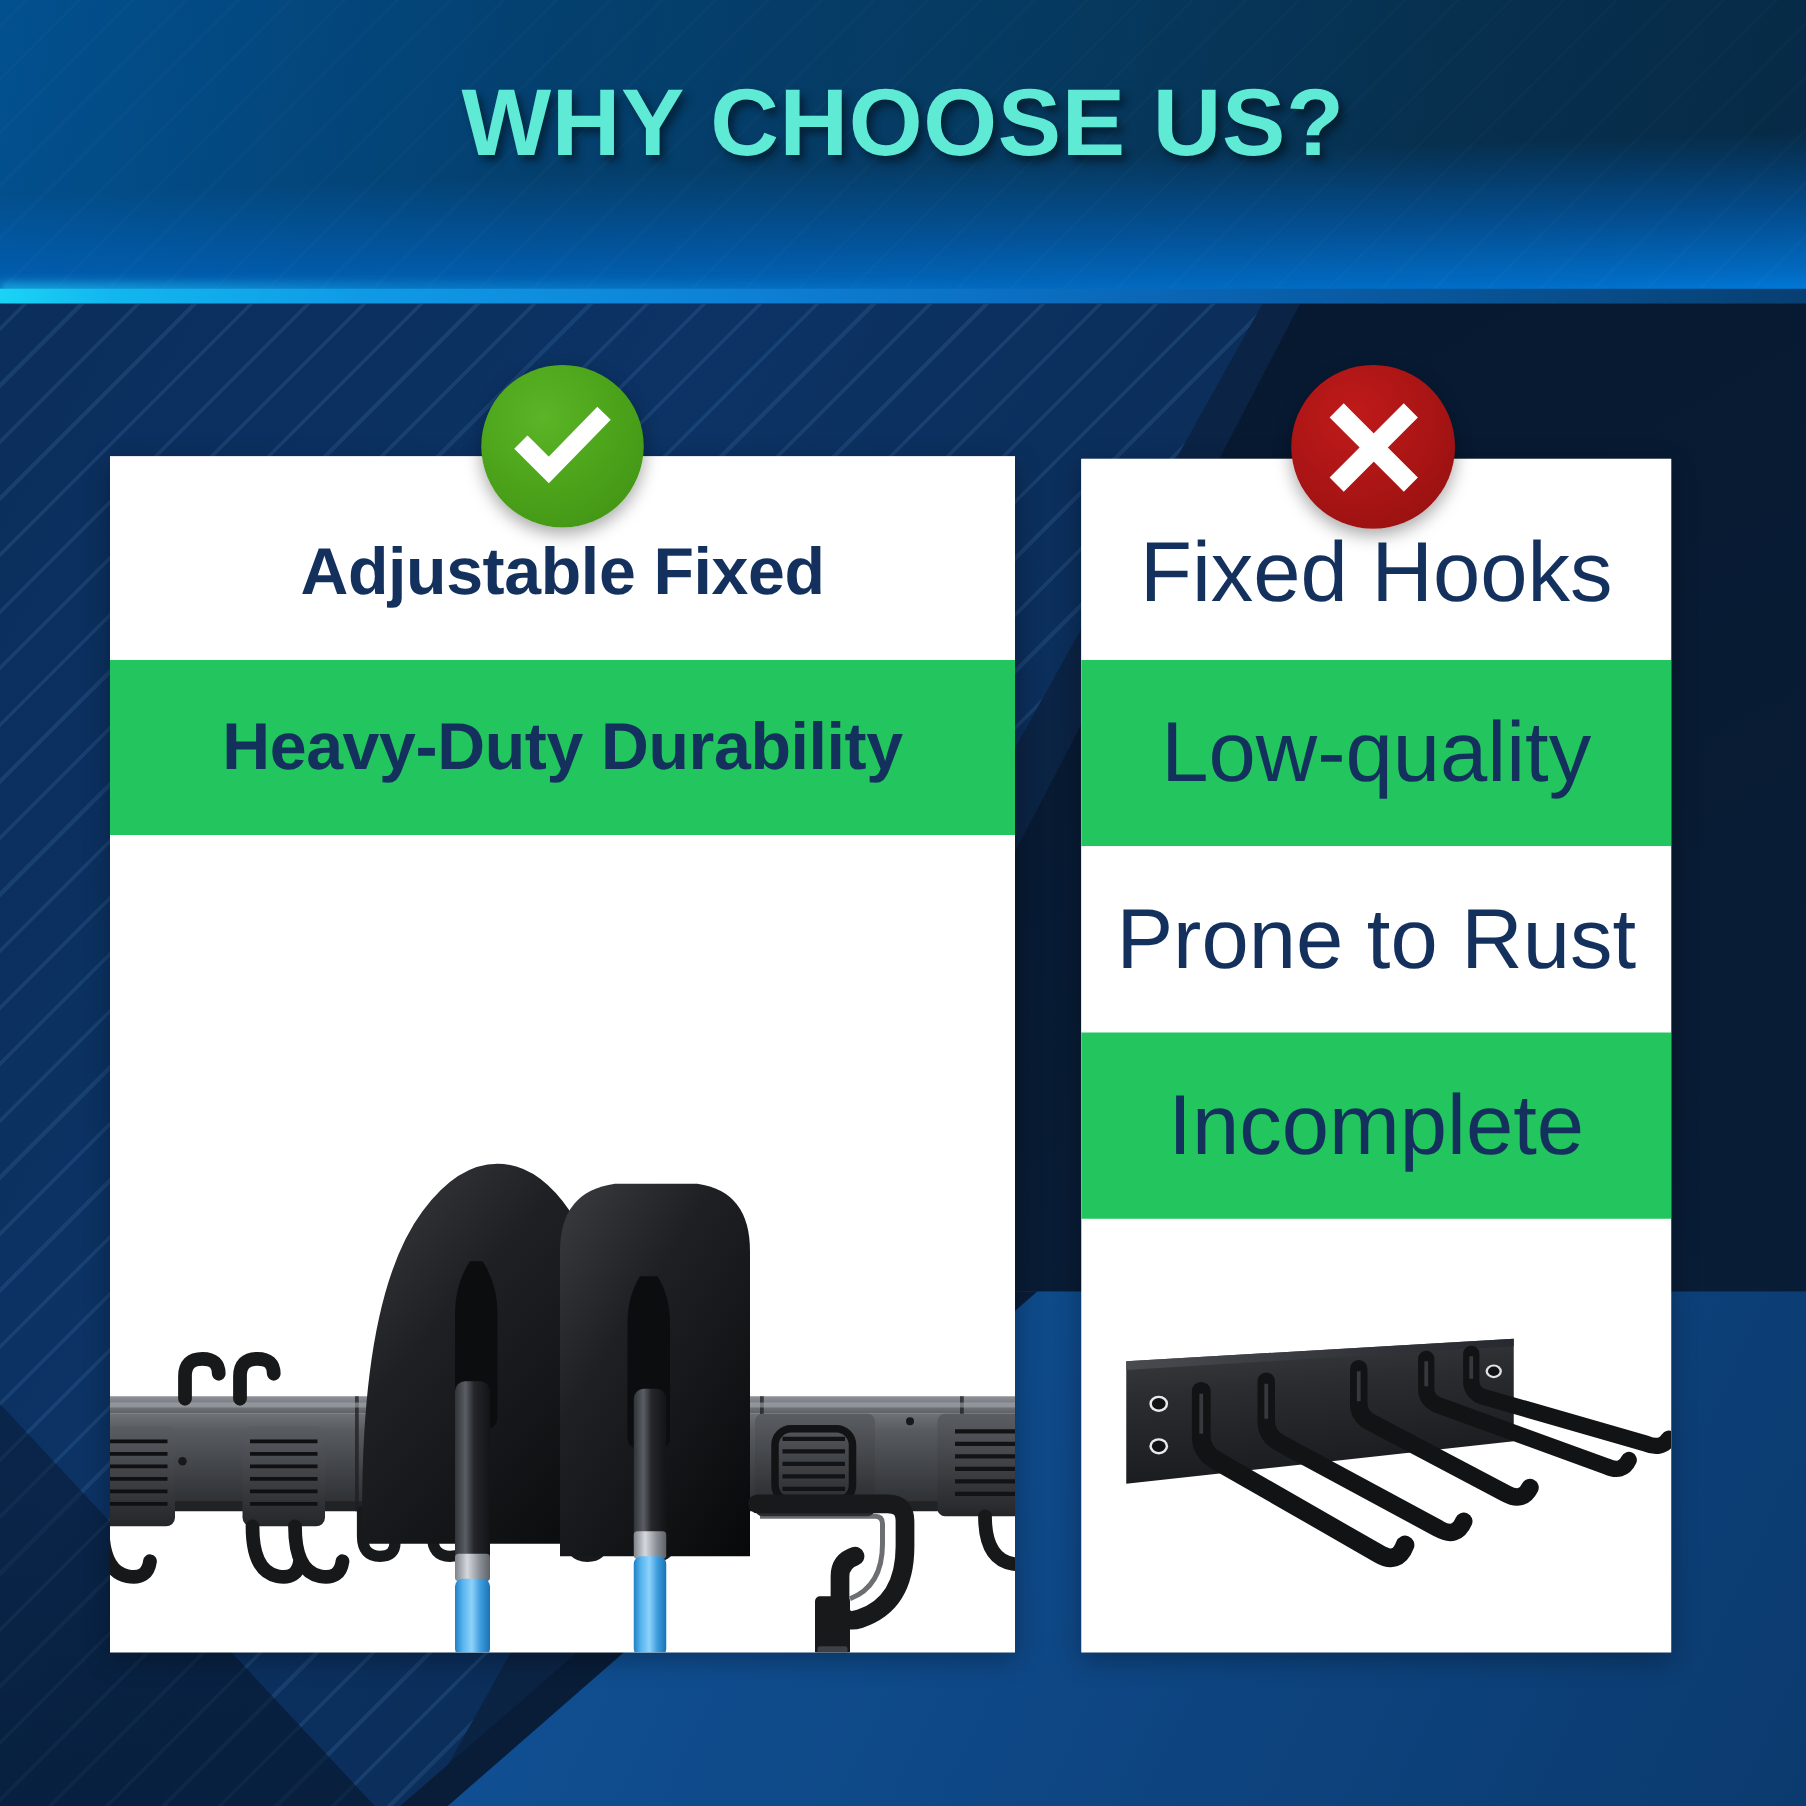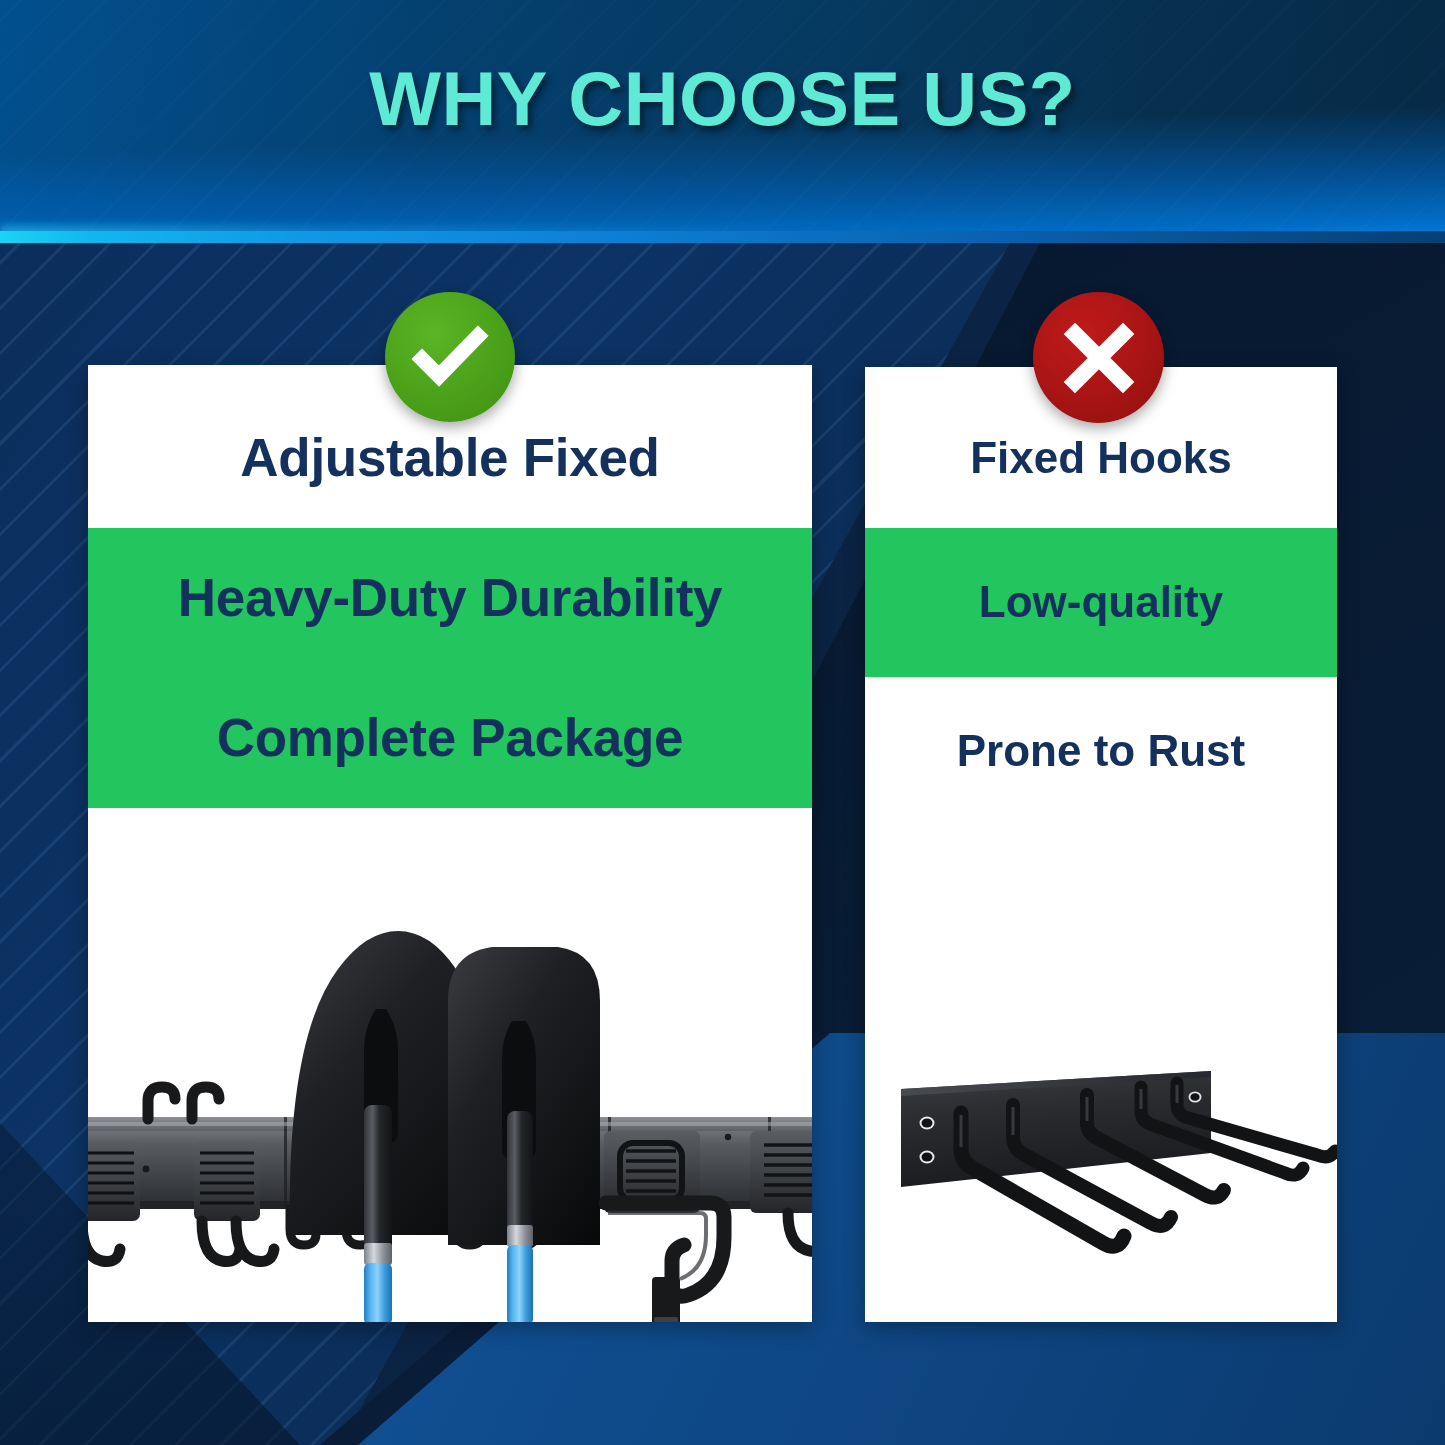--- a/index.html
+++ b/index.html
@@ -107,21 +107,21 @@
   .row.plain { background:#ffffff; }
 
   
   #card-pro .row { height:140px; }
   #card-pro .row:first-child { height:163px; padding-top:22px; }
   #card-pro .row-text { font-size:53px; font-weight:700; letter-spacing:-0.3px; line-height:1.05; }
 
   
   #card-con .row { height:149px; }
   #card-con .row:first-child { height:161px; padding-top:22px; }
-  #card-con .row-text { font-size:44px; font-weight:700; letter-spacing:0px; line-height:1.05; }
+  #card-con .row-text { font-size:68px; font-weight:400; letter-spacing:0px; line-height:1.05; }
 
   
   .badge {
     position:absolute; border-radius:50%;
     display:flex; align-items:center; justify-content:center;
     box-shadow:0 5px 14px rgba(0,0,0,0.35);
   }
   #badge-check {
     left:385px; top:292px; width:130px; height:130px;
     background:radial-gradient(circle at 38% 32%, #5bb526 0%, #4aa119 55%, #3f8f14 100%);
@@ -157,23 +157,20 @@
 
   <div class="title">WHY CHOOSE US?</div>
 
   <div class="card" id="card-pro">
     <div class="rows">
       <div class="row plain">
         <span class="row-text">Adjustable Fixed</span>
       </div>
       <div class="row alt">
         <span class="row-text">Heavy-Duty Durability</span>
-      </div>
-      <div class="row alt">
-        <span class="row-text">Complete Package</span>
       </div>
     </div>
 
     <svg class="art-left" viewBox="0 0 724 397">
       <defs>
         <linearGradient id="railG" x1="0" y1="0" x2="0" y2="1">
           <stop offset="0%" stop-color="#6e7176"></stop>
           <stop offset="18%" stop-color="#585b60"></stop>
           <stop offset="55%" stop-color="#43464b"></stop>
           <stop offset="100%" stop-color="#2c2e32"></stop>
@@ -328,20 +325,23 @@
     <div class="rows">
       <div class="row plain">
         <span class="row-text">Fixed Hooks</span>
       </div>
       <div class="row alt">
         <span class="row-text">Low-quality</span>
       </div>
       <div class="row plain">
         <span class="row-text">Prone to Rust</span>
       </div>
+      <div class="row alt">
+        <span class="row-text">Incomplete</span>
+      </div>
     </div>
 
     <svg class="art-right" viewBox="0 0 472 295">
       <defs>
         <linearGradient id="plateG" x1="0" y1="0" x2="0.25" y2="1">
           <stop offset="0%" stop-color="#3c3e42"></stop>
           <stop offset="40%" stop-color="#2a2c30"></stop>
           <stop offset="100%" stop-color="#1a1b1e"></stop>
         </linearGradient>
         <linearGradient id="plateTop" x1="0" y1="0" x2="1" y2="0">

